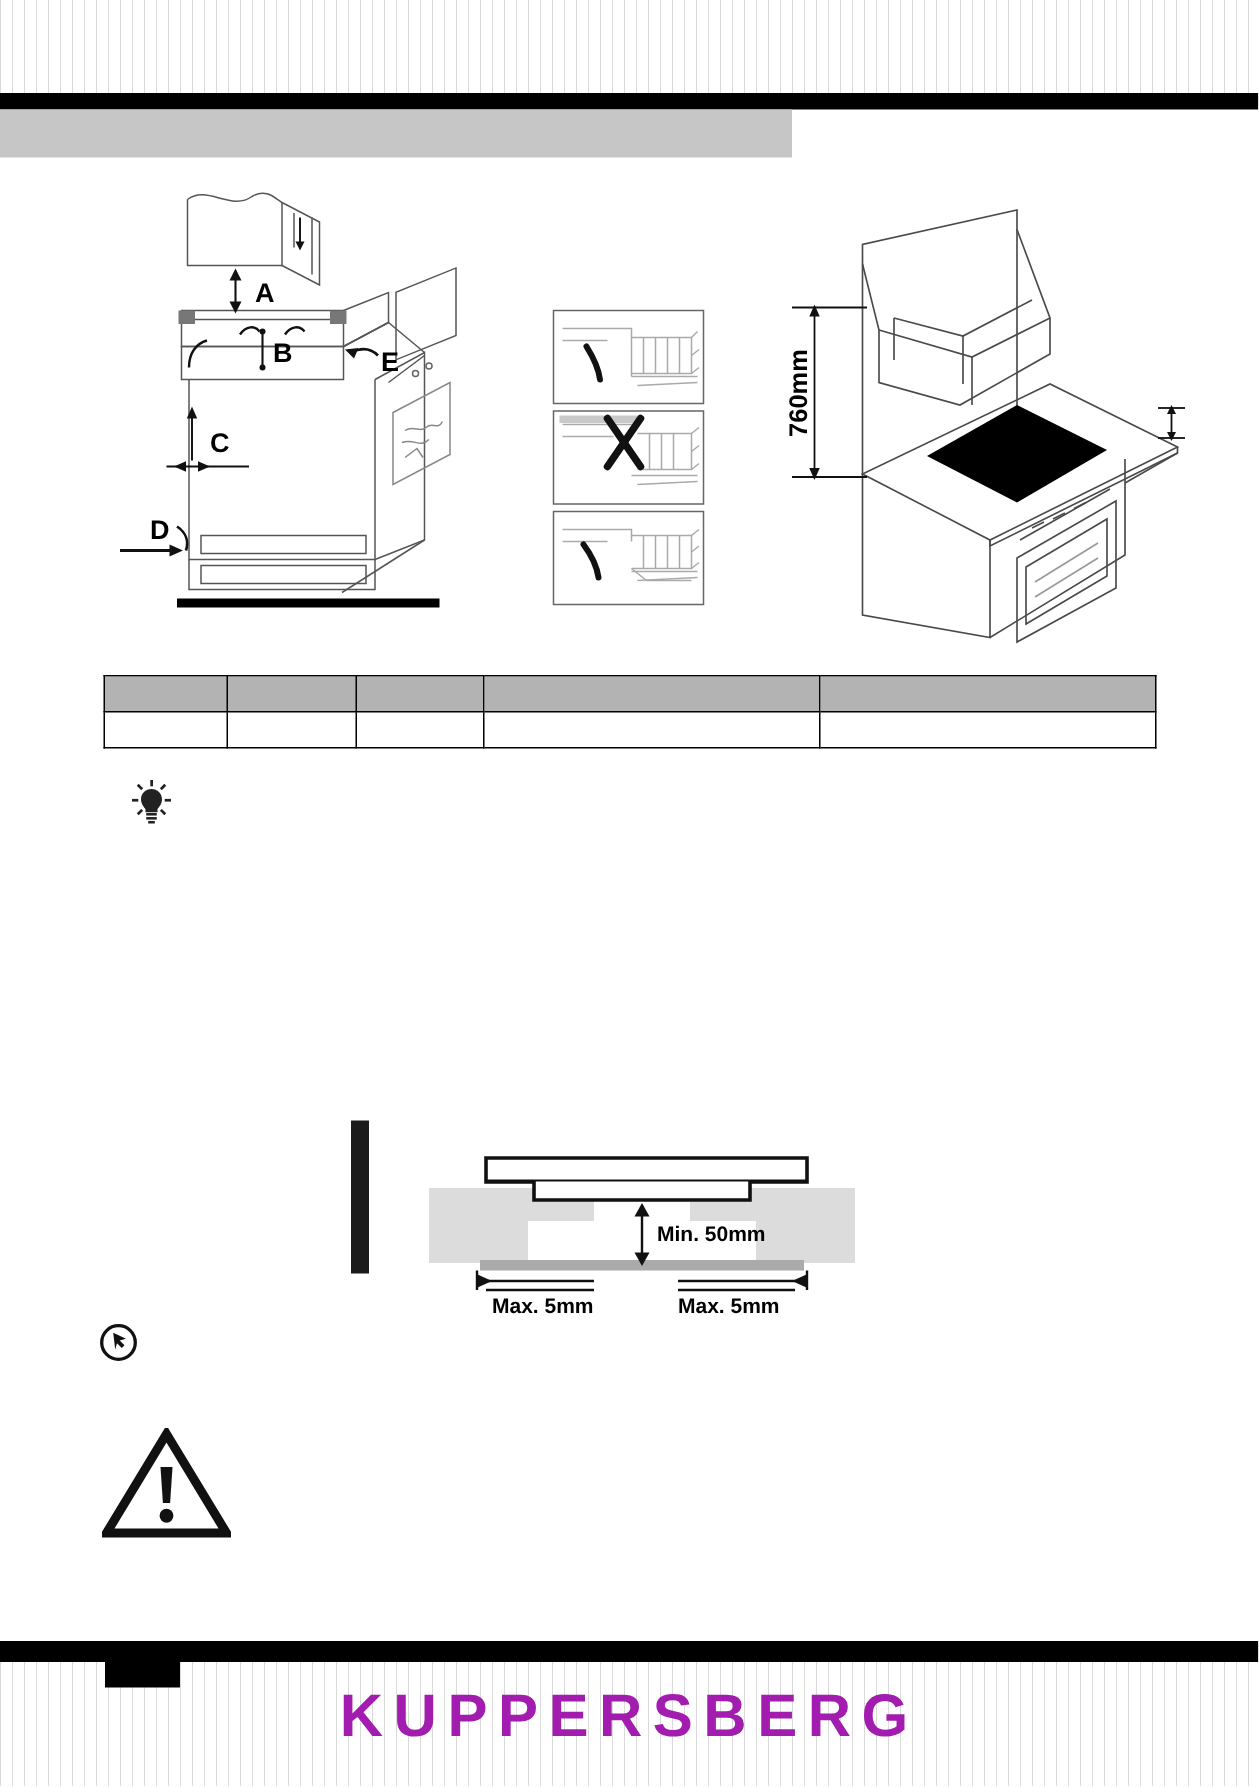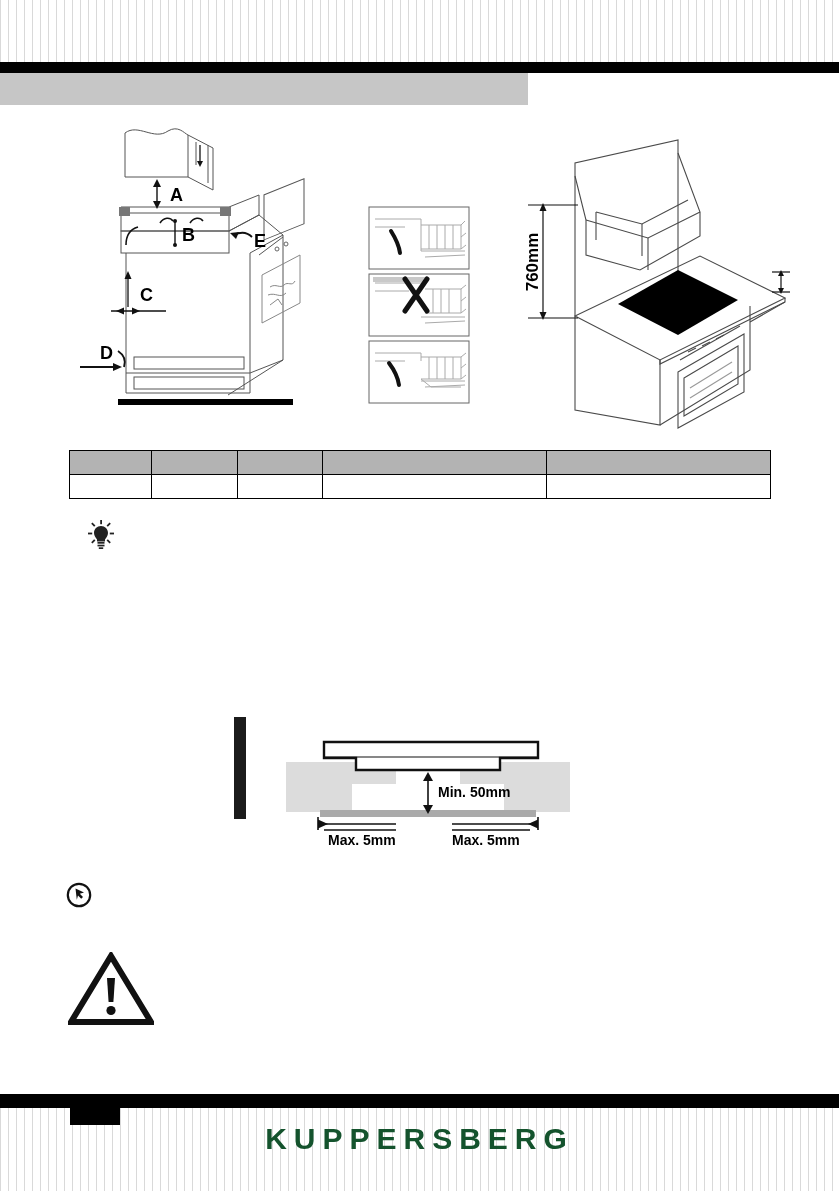--- a/index.html
+++ b/index.html
@@ -108,35 +108,35 @@
     position: absolute;
     font-size: 11.5px; line-height: 16px; color: #000;
   }
   #para-1 { left: 69px; top: 576px; width: 700px; }
   #para-2 { left: 69px; top: 636px; width: 700px; }
   #para-3 { left: 69px; top: 1042px; width: 700px; }
 
   
   #fig-cutout {
     position: absolute;
-    left: 228px; top: 712px;
+    left: 228px; top: 742px;
     width: 370px; height: 145px;
   }
   #fig-cutout svg { display: block; width: 100%; height: 100%; }
 
   
   #brand {
     position: absolute;
     left: 0; top: 1122px;
     width: 839px;
     text-align: center;
-    font-size: 30px;
+    font-size: 40px;
     font-weight: bold;
     letter-spacing: 7px;
-    color: #14532d;
+    color: #a21caf;
   }
 </style>
 </head>
 <body>
 
 <div id="page">
 
   <div class="stripes" id="stripes-top"></div>
   <div class="black-bar" id="bar-top"></div>
 

